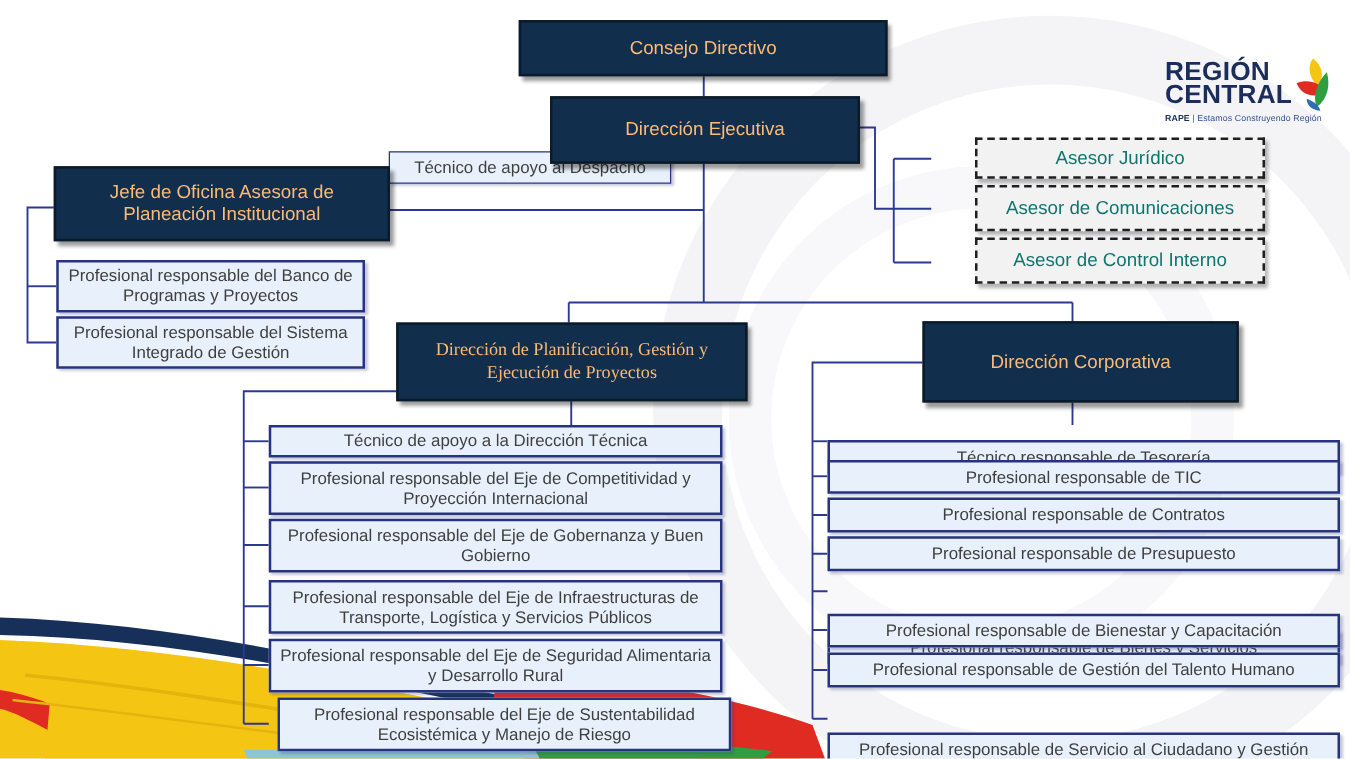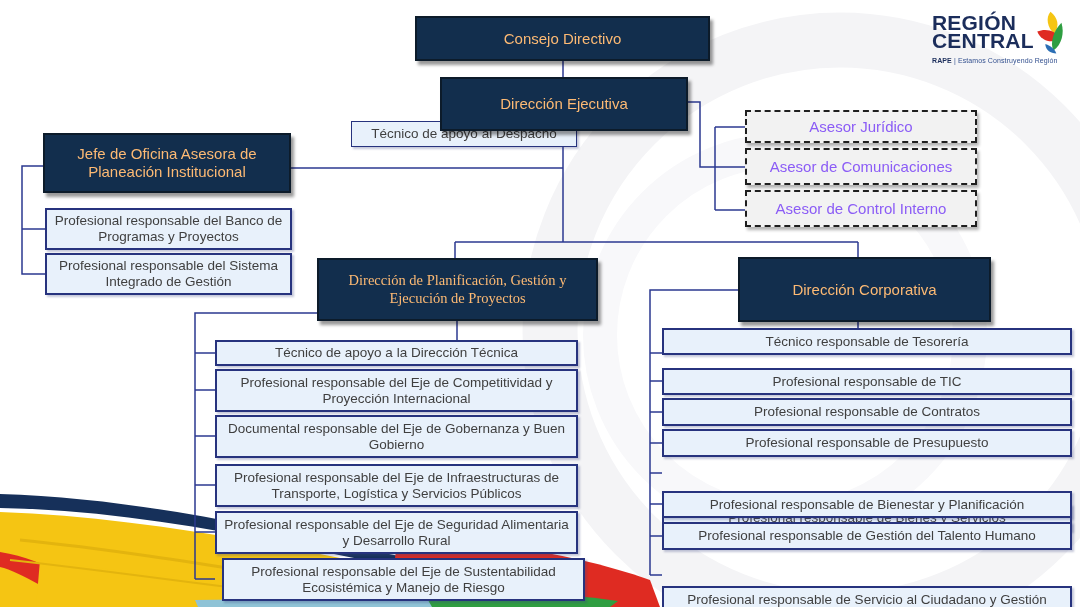--- a/index.html
+++ b/index.html
@@ -39,28 +39,29 @@
     background:var(--light-box-bg);
     border:2px solid var(--light-box-border);
     color:#3F3F3F;font-size:13.5px;
     box-shadow:2px 2px 2px rgba(60,70,130,0.30);
     padding:1px 6px;
   }
   .thin-border{border-width:1.5px;}
   .advisor-box{
     background:var(--advisor-box-bg);
     border:2px dashed var(--advisor-box-border);
-    color:#8b5cf6;font-size:15px;
+    color:#0f766e;font-size:15px;
     box-shadow:2px 3px 3px rgba(0,0,0,0.30);
+    margin-left:35px;
   }
   #logo{
     position:absolute;left:932px;top:14px;width:142px;height:72px;z-index:4;
     display:flex;flex-direction:column;align-items:flex-start;
   }
-  #logo .logo-row{display:flex;align-items:flex-start;}
+  #logo .logo-row{display:flex;align-items:flex-start;margin-top:35px;}
   #logo .wordmark{
     color:var(--wordmark);font-weight:bold;font-size:21px;line-height:0.88;
     letter-spacing:0.2px;
   }
   #logo .tagline{
     margin-top:2px;font-size:7px;color:#33508F;letter-spacing:0.1px;white-space:nowrap;
   }
   #logo .tagline b{color:var(--wordmark);}
   svg{display:block;}
 </style>
@@ -138,90 +139,90 @@
       <b>RAPE</b>
       <span>|</span>
       <span>Estamos Construyendo Región</span>
     </div>
   </div>
 
   <div class="box dark-box" style="left:415px;top:16px;width:295px;height:45px;">
     <span>Consejo Directivo</span>
   </div>
 
-  <div class="box light-box thin-border" style="left:311px;top:121px;width:226px;height:26px;z-index:2;margin-left:40px;">
+  <div class="box light-box thin-border" style="left:311px;top:121px;width:226px;height:26px;z-index:2;">
     <span>Técnico de apoyo al Despacho</span>
   </div>
 
   <div class="box dark-box" style="left:440px;top:77px;width:248px;height:54px;z-index:3;">
     <span>Dirección Ejecutiva</span>
   </div>
 
   <div class="box advisor-box" style="left:745px;top:110px;width:232px;height:33px;">
     <span>Asesor Jurídico</span>
   </div>
   <div class="box advisor-box" style="left:745px;top:148px;width:232px;height:37px;">
     <span>Asesor de Comunicaciones</span>
   </div>
   <div class="box advisor-box" style="left:745px;top:190px;width:232px;height:37px;">
     <span>Asesor de Control Interno</span>
   </div>
 
-  <div class="box dark-box" style="left:43px;top:133px;width:248px;height:60px;">
+  <div class="box dark-box" style="left:43px;top:133px;width:269px;height:60px;">
     <span>Jefe de Oficina Asesora de Planeación Institucional</span>
   </div>
   <div class="box light-box" style="left:45px;top:208px;width:247px;height:42px;">
     <span>Profesional responsable del Banco de Programas y Proyectos</span>
   </div>
   <div class="box light-box" style="left:45px;top:253px;width:247px;height:42px;">
     <span>Profesional responsable del Sistema Integrado de Gestión</span>
   </div>
 
   <div class="box dark-box" style="left:317px;top:258px;width:281px;height:63px;font-size:14.5px;font-family:Liberation Serif, serif;">
     <span>Dirección de Planificación, Gestión y Ejecución de Proyectos</span>
   </div>
   <div class="box light-box" style="left:215px;top:340px;width:363px;height:26px;">
     <span>Técnico de apoyo a la Dirección Técnica</span>
   </div>
   <div class="box light-box" style="left:215px;top:369px;width:363px;height:43px;">
     <span>Profesional responsable del Eje de Competitividad y Proyección Internacional</span>
   </div>
   <div class="box light-box" style="left:215px;top:415px;width:363px;height:43px;">
-    <span>Documental responsable del Eje de Gobernanza y Buen Gobierno</span>
+    <span>Profesional responsable del Eje de Gobernanza y Buen Gobierno</span>
   </div>
   <div class="box light-box" style="left:215px;top:464px;width:363px;height:43px;">
     <span>Profesional responsable del Eje de Infraestructuras de Transporte, Logística y Servicios Públicos</span>
   </div>
   <div class="box light-box" style="left:215px;top:511px;width:363px;height:43px;">
     <span>Profesional responsable del Eje de Seguridad Alimentaria y Desarrollo Rural</span>
   </div>
   <div class="box light-box" style="left:222px;top:558px;width:363px;height:43px;">
     <span>Profesional responsable del Eje de Sustentabilidad Ecosistémica y Manejo de Riesgo</span>
   </div>
 
   <div class="box dark-box" style="left:738px;top:257px;width:253px;height:65px;">
     <span>Dirección Corporativa</span>
   </div>
-  <div class="box light-box" style="left:662px;top:328px;width:410px;height:27px;">
+  <div class="box light-box" style="left:662px;top:352px;width:410px;height:27px;">
     <span>Técnico responsable de Tesorería</span>
   </div>
   <div class="box light-box" style="left:662px;top:368px;width:410px;height:27px;">
     <span>Profesional responsable de TIC</span>
   </div>
   <div class="box light-box" style="left:662px;top:398px;width:410px;height:28px;">
     <span>Profesional responsable de Contratos</span>
   </div>
   <div class="box light-box" style="left:662px;top:429px;width:410px;height:28px;">
     <span>Profesional responsable de Presupuesto</span>
   </div>
   <div class="box light-box" style="left:662px;top:460px;width:410px;height:27px;margin-top:44px;">
     <span>Profesional responsable de Bienes y Servicios</span>
   </div>
   <div class="box light-box" style="left:662px;top:491px;width:410px;height:27px;">
-    <span>Profesional responsable de Bienestar y Planificación</span>
+    <span>Profesional responsable de Bienestar y Capacitación</span>
   </div>
   <div class="box light-box" style="left:662px;top:522px;width:410px;height:28px;">
     <span>Profesional responsable de Gestión del Talento Humano</span>
   </div>
   <div class="box light-box" style="left:662px;top:553px;width:410px;height:44px;margin-top:33px;">
     <span>Profesional responsable de Servicio al Ciudadano y Gestión Documental</span>
   </div>
 
 </div>
 

